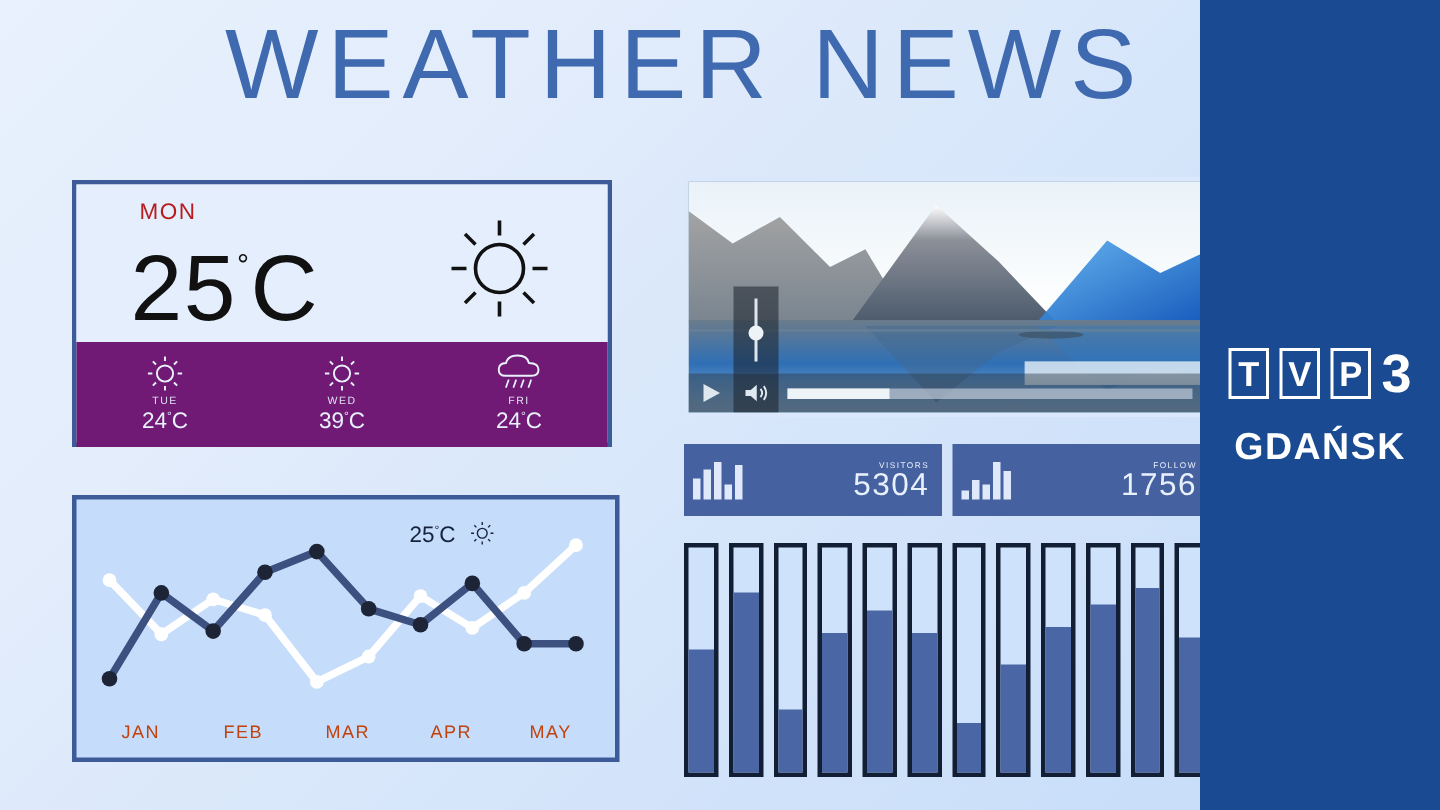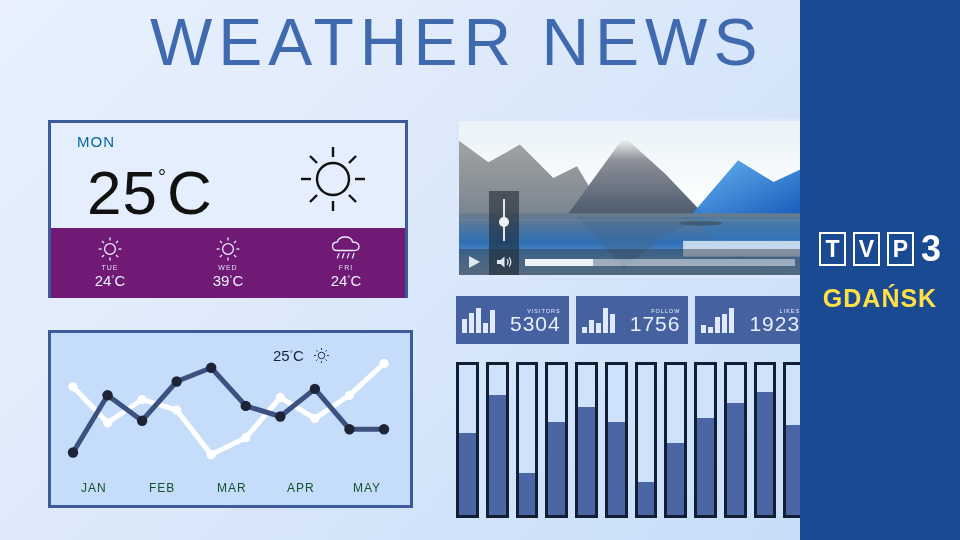--- a/index.html
+++ b/index.html
@@ -15,38 +15,38 @@
   #title{
     position:absolute;left:150px;top:2px;width:740px;height:80px;
     font-size:66px;letter-spacing:6px;color:#3f6ab0;
     font-weight:400;line-height:80px;white-space:nowrap;
   }
 
   
   #wcard{position:absolute;left:48px;top:120px;width:360px;height:178px;
     border:3px solid #3d5a99;box-sizing:border-box;background:#e4eefc;}
   #wtop{position:relative;height:105px;background:#e4eefc;}
-  #wday{position:absolute;left:26px;top:10px;font-size:15px;letter-spacing:1px;color:#0369a1;}
+  #wday{position:absolute;left:42px;top:10px;font-size:15px;letter-spacing:1px;color:#b91c1c;}
   #wtemp{position:absolute;left:36px;top:14px;font-size:62px;color:#111;letter-spacing:1px;line-height:80px;}
   #wtemp .deg{font-size:20px;vertical-align:30px;}
   #wsun{position:absolute;right:36px;top:20px;}
   #wstrip{display:flex;height:70px;background:#701a75;}
   .fday{flex:1;display:flex;flex-direction:column;align-items:center;justify-content:center;color:#e9f1fd;}
   .fday .fic{height:24px;display:flex;align-items:center;}
   .fday .flbl{font-size:7px;letter-spacing:1px;margin-top:3px;opacity:.92;}
   .fday .ftmp{font-size:15px;margin-top:1px;}
   .fday .ftmp .d{font-size:8px;vertical-align:5px;}
 
   
   #lcard{position:absolute;left:48px;top:330px;width:365px;height:178px;
     border:3px solid #3d5a99;box-sizing:border-box;background:#c5dcfa;}
   #lsvg{position:absolute;left:0;top:0;}
   #lbadge{position:absolute;left:222px;top:14px;font-size:15px;color:#16213c;white-space:nowrap;}
   #lbadge .d{font-size:8px;vertical-align:5px;}
-  .mlbl{position:absolute;bottom:10px;font-size:12px;color:#14532d;letter-spacing:1px;}
+  .mlbl{position:absolute;bottom:10px;font-size:12px;color:#c2410c;letter-spacing:1px;}
 
   
   #video{position:absolute;left:456px;top:118px;width:350px;height:160px;
     border:3px solid #dbe8fb;box-sizing:border-box;overflow:hidden;background:#9fb6c9;}
   #scene{position:absolute;inset:0;}
   #vbar{position:absolute;left:0;right:0;bottom:0;height:26px;
     background:linear-gradient(180deg,rgba(40,50,60,.42),rgba(30,38,48,.55));display:flex;align-items:center;}
   #playbtn{width:30px;height:26px;display:flex;align-items:center;justify-content:center;}
   #volbtn{width:30px;height:26px;display:flex;align-items:center;justify-content:center;background:rgba(25,32,42,.55);}
   #volpop{position:absolute;left:30px;bottom:26px;width:30px;height:58px;background:rgba(25,32,42,.55);}
@@ -68,21 +68,21 @@
   #bigbars{position:absolute;left:456px;top:362px;width:350px;height:156px;display:flex;gap:7px;}
   .vbar{flex:1;border:3px solid #121e33;box-sizing:border-box;background:#cfe2fb;position:relative;}
   .vbar .fl{position:absolute;left:0;right:0;bottom:0;background:#4a66a5;}
 
   
   #brand{position:absolute;right:0;top:0;width:160px;height:540px;background:#1a4a91;}
   #logo{position:absolute;left:0;right:0;top:232px;display:flex;justify-content:center;align-items:center;gap:7px;}
   .lbox{width:27px;height:34px;border:2.5px solid #fff;color:#fff;font-size:23px;
     display:flex;align-items:center;justify-content:center;font-weight:700;box-sizing:border-box;}
   #lthree{color:#fff;font-size:36px;font-weight:700;line-height:34px;}
-  #gdansk{position:absolute;left:0;right:0;top:284px;text-align:center;color:#fde047;
+  #gdansk{position:absolute;left:0;right:0;top:284px;text-align:center;color:#ffffff;
     font-size:25px;font-weight:700;letter-spacing:1px;}
 </style>
 </head>
 <body>
 
 <div id="stage">
 
   <div id="title">WEATHER NEWS</div>
 
   <div id="wcard">
@@ -299,33 +299,20 @@
         <i style="height:50%"></i>
         <i style="height:40%"></i>
         <i style="height:95%"></i>
         <i style="height:75%"></i>
       </div>
       <div class="stxt">
         <span class="k">FOLLOW</span>
         <span class="v">1756</span>
       </div>
     </div>
-    <div class="stat">
-      <div class="sbars">
-        <i style="height:30%"></i>
-        <i style="height:22%"></i>
-        <i style="height:60%"></i>
-        <i style="height:72%"></i>
-        <i style="height:95%"></i>
-      </div>
-      <div class="stxt">
-        <span class="k">LIKES</span>
-        <span class="v">1923</span>
-      </div>
-    </div>
   </div>
 
   <div id="bigbars">
       <div class="vbar">
         <div class="fl" style="height: 55%;"></div>
       </div>
       <div class="vbar">
         <div class="fl" style="height: 80%;"></div>
       </div>
       <div class="vbar">

